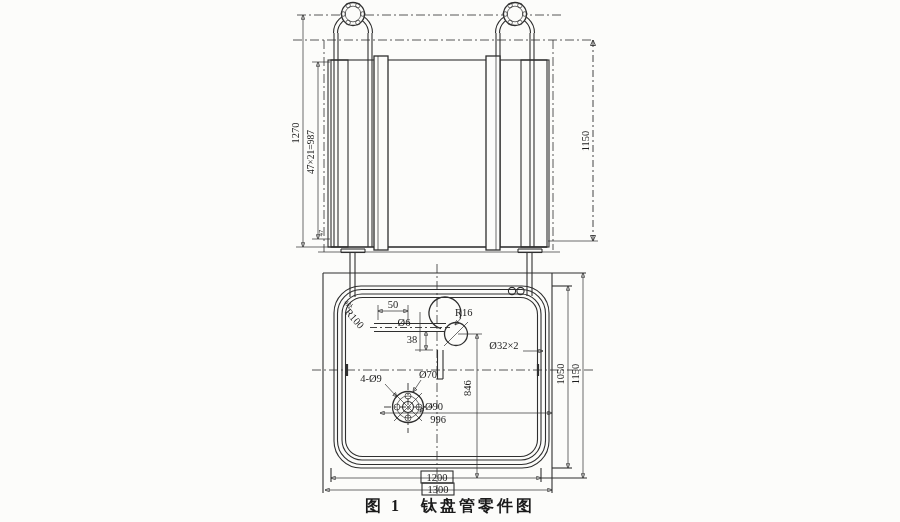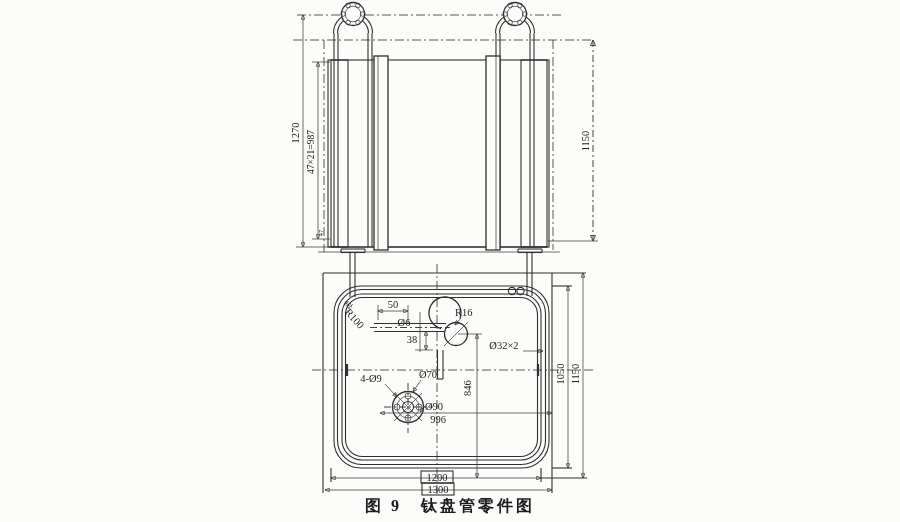--- a/index.html
+++ b/index.html
@@ -233,14 +233,14 @@
       <text text-anchor="middle" x="438" y="493">1300</text>
 
       <line class="thin" x1="568" y1="286" x2="568" y2="468" marker-start="url(#ar)" marker-end="url(#ar)"></line>
       <text transform="translate(564,374) rotate(-90)" text-anchor="middle">1050</text>
       <line class="thin" x1="583" y1="273" x2="583" y2="478" marker-start="url(#ar)" marker-end="url(#ar)"></line>
       <text transform="translate(579,374) rotate(-90)" text-anchor="middle">1150</text>
     </g>
   </g>
 </svg>
 
-<div class="caption">图 9　钛盘管零件图</div>
+<div class="caption">图 1　钛盘管零件图</div>
 </div>
 
 </body></html>

